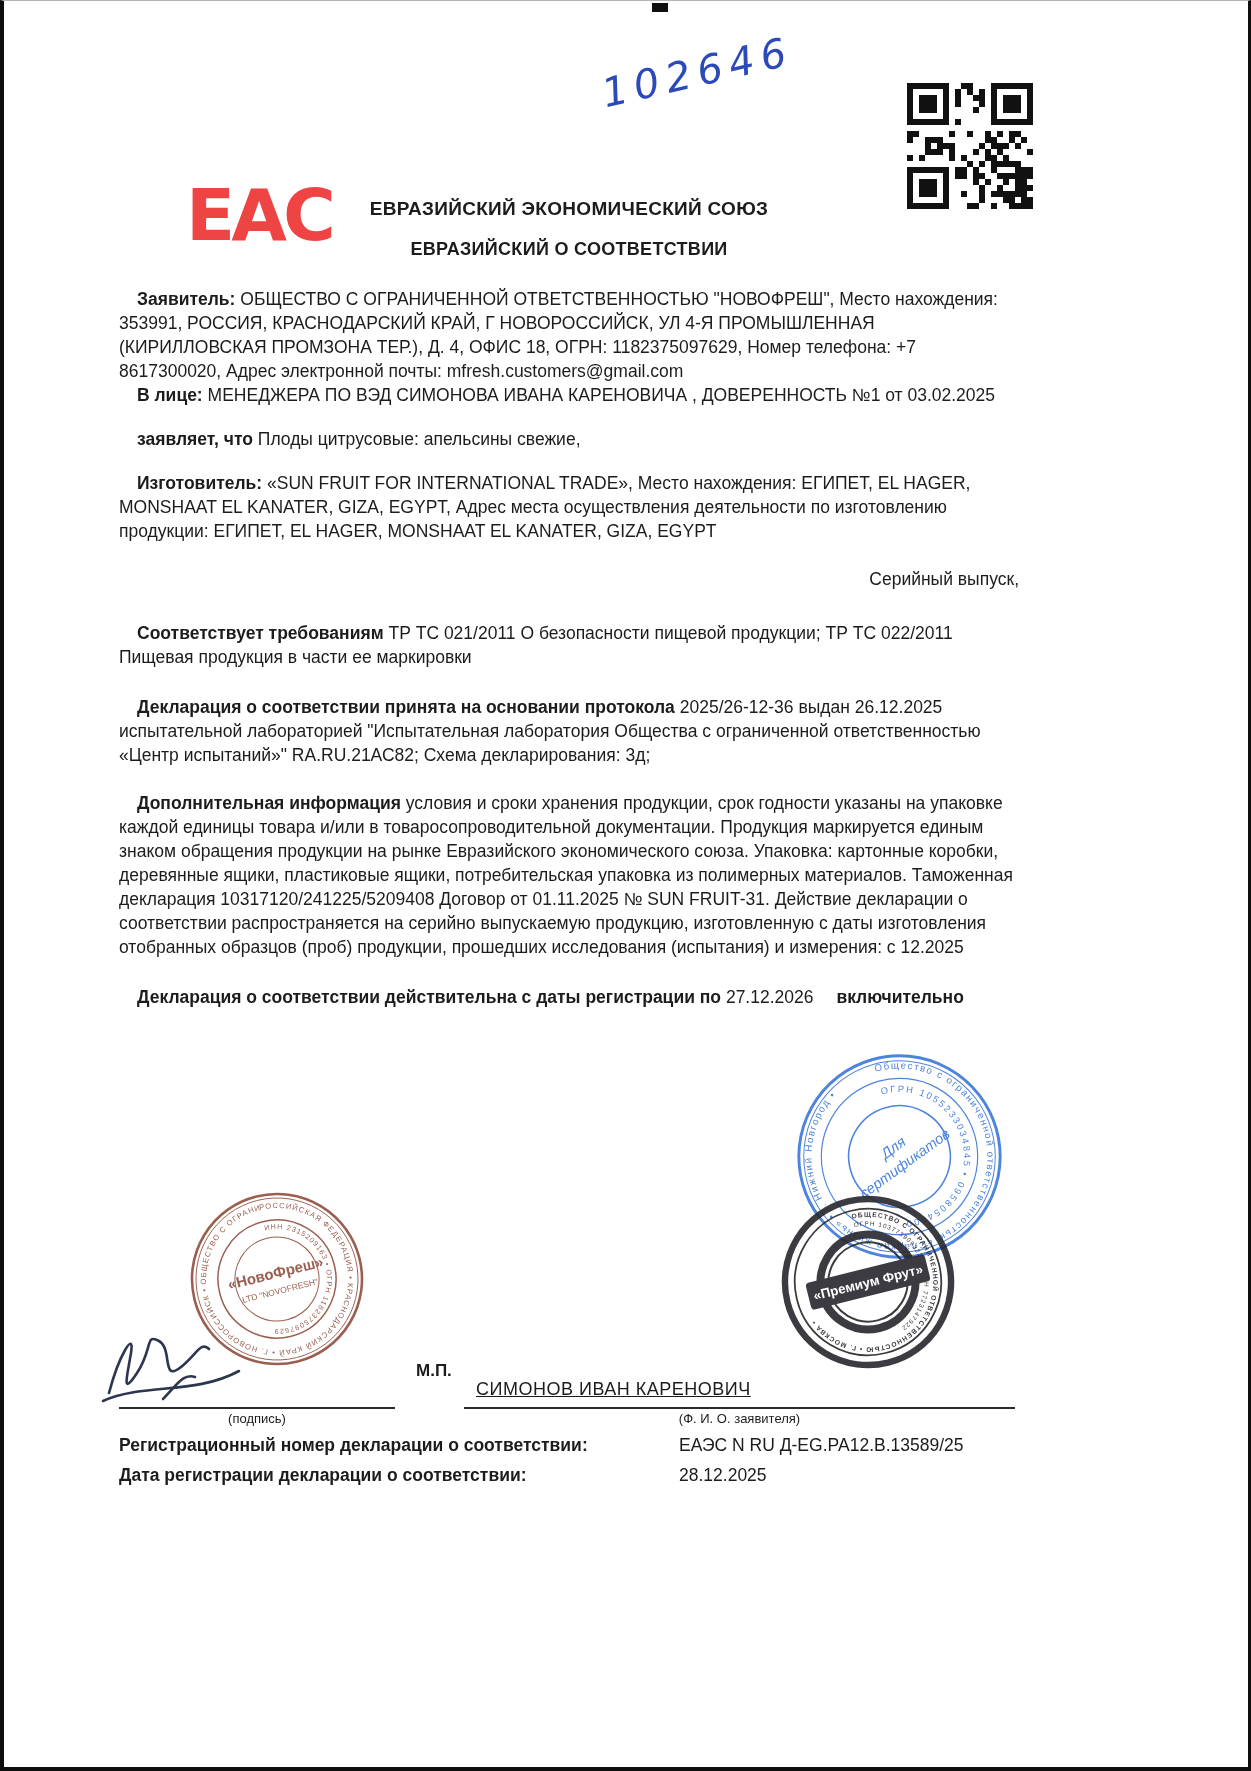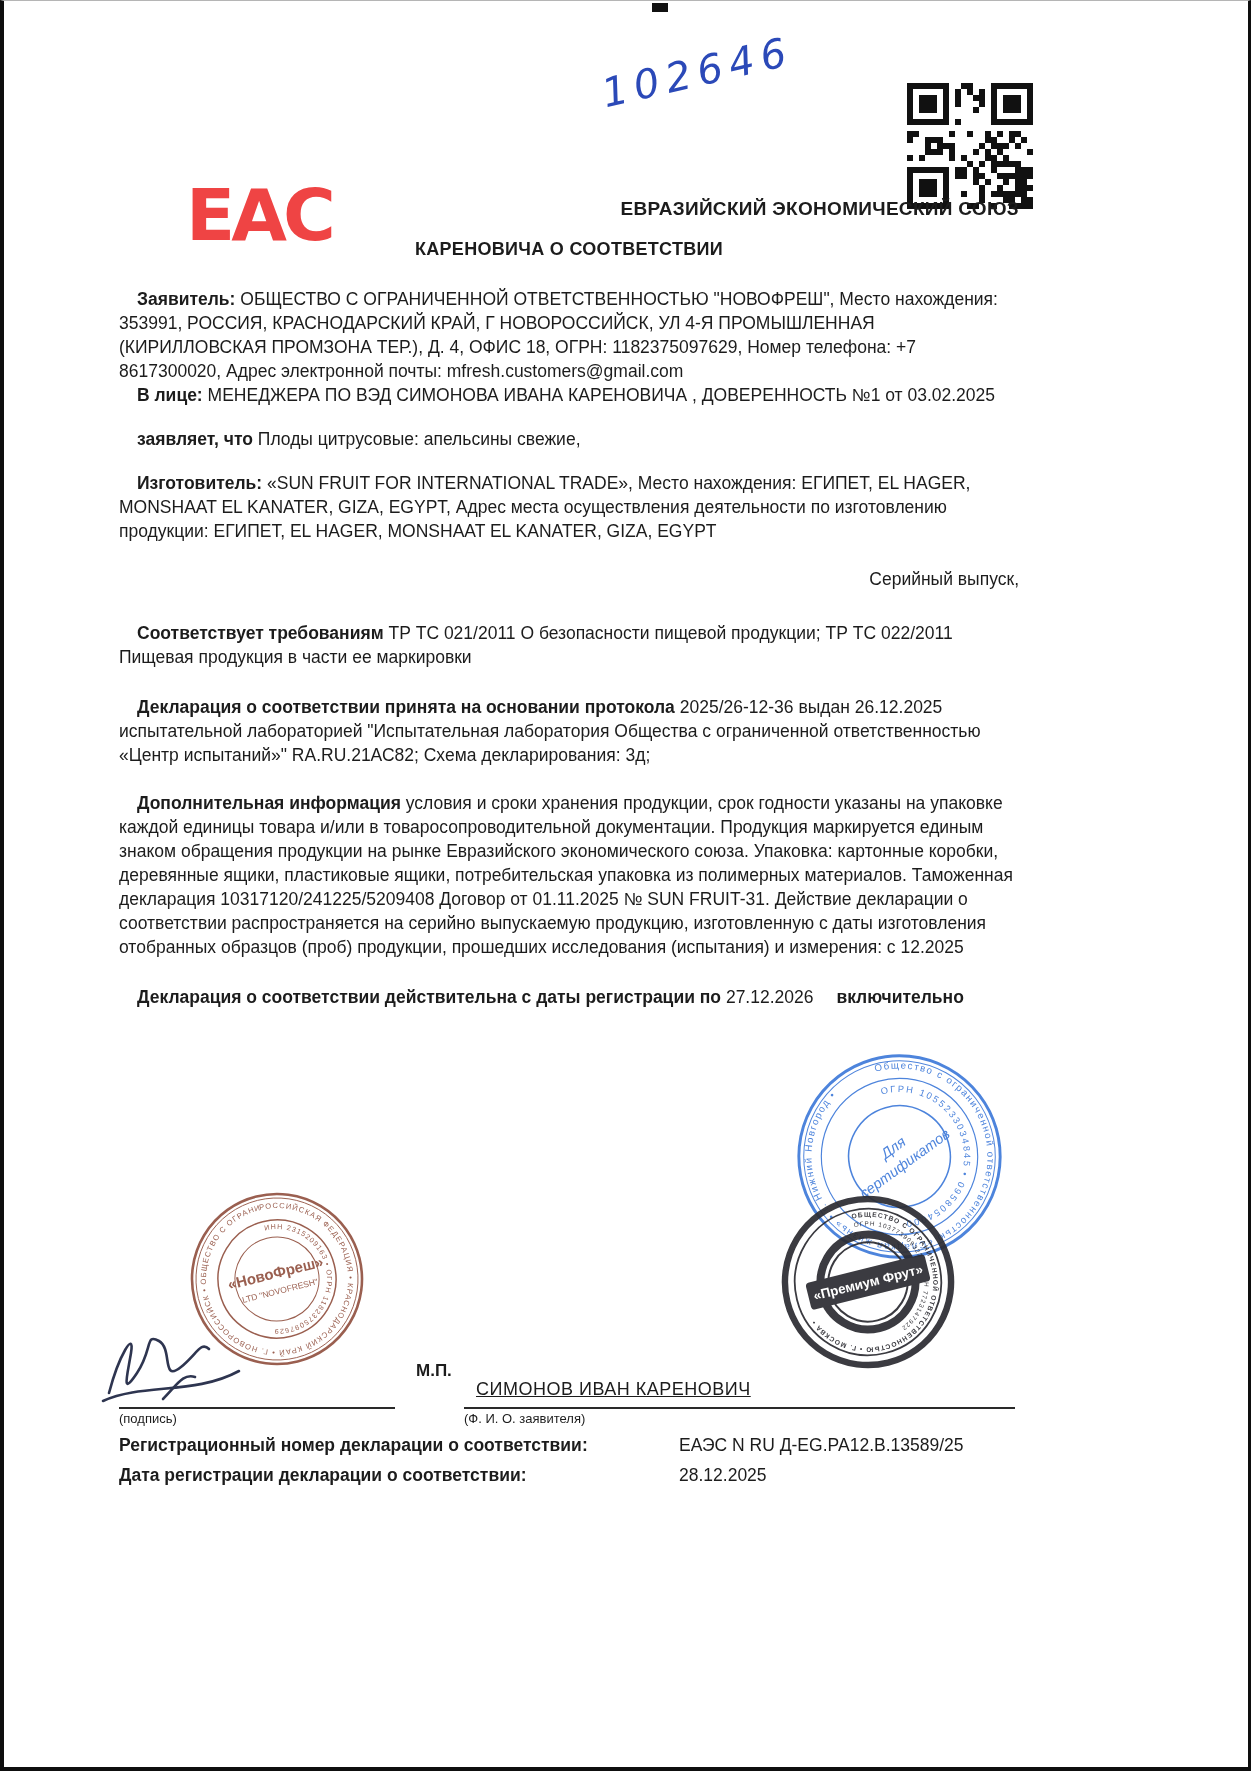--- a/index.html
+++ b/index.html
@@ -44,21 +44,21 @@
   .qr{position:absolute;left:903px;top:82px;width:126px;height:126px;}
 
   
   .content{
     position:absolute;left:115px;top:196px;width:900px;
     font-size:17.5px;line-height:24px;
   }
   .content h1,.content h2{
     text-align:center;font-weight:bold;margin:0;
   }
-  .content h1{font-size:19px;line-height:24px;margin-bottom:16px;letter-spacing:.3px;text-align:right;}
+  .content h1{font-size:19px;line-height:24px;margin-bottom:16px;letter-spacing:.3px;}
   .content h2{font-size:18px;line-height:24px;margin-bottom:26px;letter-spacing:.3px;}
   .para{margin:0;}
   .mb0{margin-bottom:0;}
   .mb20{margin-bottom:20px;}
   .mb24{margin-bottom:24px;}
   .mb26{margin-bottom:26px;}
   .mb30{margin-bottom:30px;text-align:right;}
   .para b{font-weight:bold;margin-left:18px;}
 
   
@@ -67,21 +67,21 @@
   .stamp-blue{left:788px;top:1048px;width:215px;height:215px;transform:rotate(-16deg);opacity:.85;}
   .stamp-premium{left:775px;top:1192px;width:178px;height:178px;transform:rotate(-14deg);opacity:.92;}
   .signature-svg{position:absolute;left:95px;top:1312px;width:150px;height:95px;}
 
   
   .mp{position:absolute;left:412px;top:1360px;font-weight:bold;font-size:17px;}
   .signer-name{position:absolute;left:472px;top:1378px;font-size:18px;letter-spacing:.5px;text-decoration:underline;}
   .sig-line{position:absolute;border-top:2px solid #2a2a2a;height:0;}
   .sig-line.left{left:115px;top:1406px;width:276px;}
   .sig-line.right{left:460px;top:1406px;width:551px;}
-  .caption{position:absolute;font-size:13px;top:1410px;text-align:left;}
+  .caption{position:absolute;font-size:13px;top:1410px;text-align:center;}
   .caption.left{left:115px;width:276px;}
   .caption.right{left:460px;width:551px;}
   .reg-row-label{position:absolute;left:115px;font-weight:bold;font-size:17.5px;}
   .reg-row-value{position:absolute;left:675px;font-size:17.5px;text-align:center;}
   .row-regnum{top:1434px;}
   .row-regdate{top:1464px;}
 </style>
 </head>
 <body>
 
@@ -208,21 +208,21 @@
         <rect fill="#fff" x="90" y="6" width="30" height="30"></rect>
         <rect x="96" y="12" width="18" height="18"></rect>
         <rect x="0" y="84" width="42" height="42"></rect>
         <rect fill="#fff" x="6" y="90" width="30" height="30"></rect>
         <rect x="12" y="96" width="18" height="18"></rect>
       </g>
     </svg>
 
   <div class="content">
     <h1>ЕВРАЗИЙСКИЙ ЭКОНОМИЧЕСКИЙ СОЮЗ</h1>
-    <h2>КАРЕНОВИЧА О СООТВЕТСТВИИ</h2>
+    <h2>ЕВРАЗИЙСКИЙ О СООТВЕТСТВИИ</h2>
 
     <p class="para mb0"><b>Заявитель:</b> <span>ОБЩЕСТВО С ОГРАНИЧЕННОЙ ОТВЕТСТВЕННОСТЬЮ "НОВОФРЕШ", Место нахождения: 353991, РОССИЯ,  КРАСНОДАРСКИЙ КРАЙ, Г НОВОРОССИЙСК, УЛ 4-Я ПРОМЫШЛЕННАЯ (КИРИЛЛОВСКАЯ ПРОМЗОНА ТЕР.), Д. 4, ОФИС 18, ОГРН: 1182375097629, Номер телефона: +7 8617300020, Адрес электронной почты: mfresh.customers@gmail.com</span></p>
     <p class="para mb20"><b>В лице:</b> <span>МЕНЕДЖЕРА  ПО ВЭД СИМОНОВА  ИВАНА  КАРЕНОВИЧА , ДОВЕРЕННОСТЬ №1 от 03.02.2025</span></p>
 
     <p class="para mb20"><b>заявляет, что</b> <span>Плоды цитрусовые: апельсины свежие,</span></p>
 
     <p class="para mb24"><b>Изготовитель:</b> <span>«SUN FRUIT FOR INTERNATIONAL TRADE», Место нахождения: ЕГИПЕТ, EL HAGER, MONSHAAT EL KANATER, GIZA, EGYPT, Адрес места осуществления деятельности по изготовлению продукции: ЕГИПЕТ, EL HAGER, MONSHAAT EL KANATER, GIZA, EGYPT</span></p>
 
     <p class="para mb30">Серийный выпуск,</p>
 

